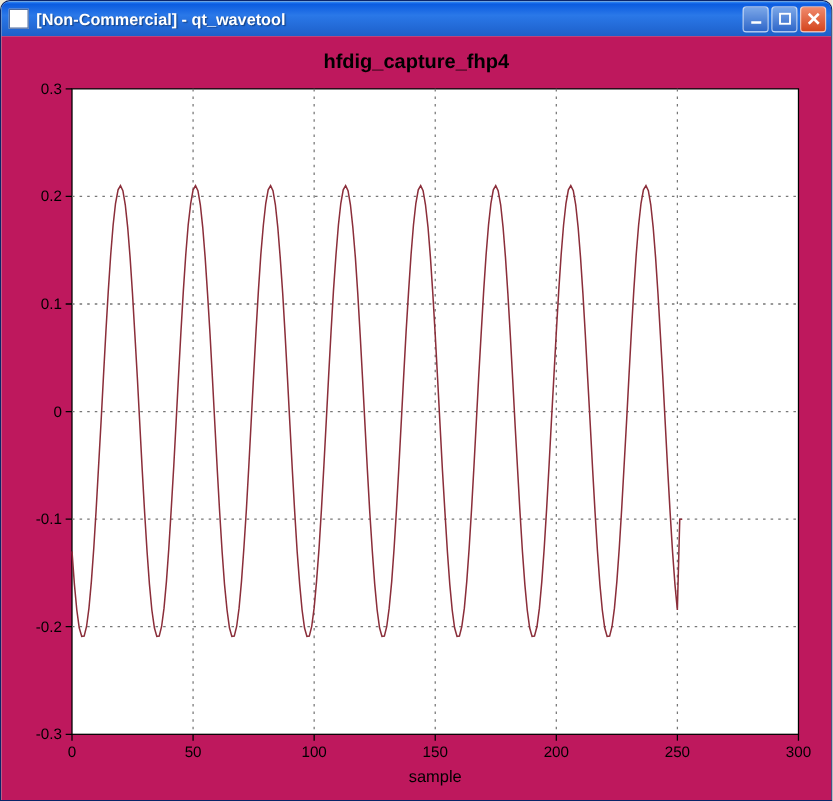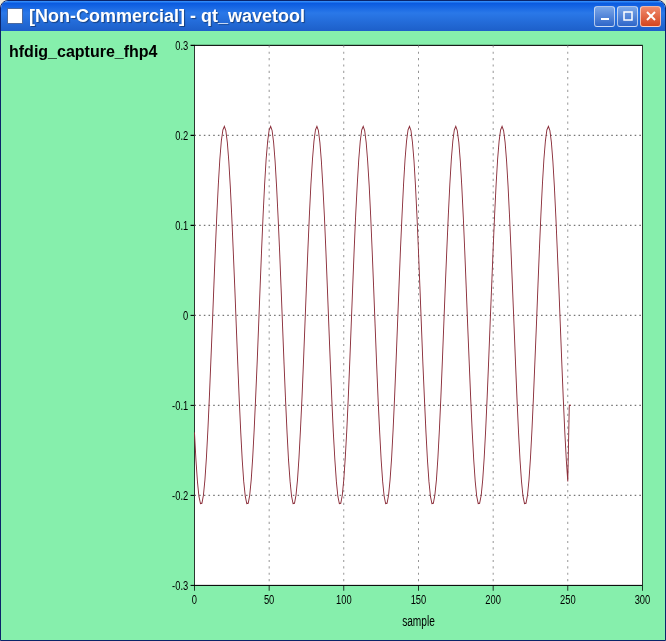--- a/index.html
+++ b/index.html
@@ -26,21 +26,21 @@
   }
 
   .titlebar {
     height: 30px;
     background: linear-gradient(to bottom,#3a95ff 0%,#0b5be0 8%,#2a78e8 40%,#1d5fc9 100%);
     display: flex;
     align-items: center;
     padding: 0 4px 0 6px;
     color: #fff;
     font-weight: bold;
-    font-size: 18px;
+    font-size: 13px;
     text-shadow: 1px 1px 1px rgba(0,0,0,0.4);
   }
   .titlebar .app-icon {
     width: 16px;
     height: 16px;
     background: #fff;
     margin-right: 6px;
     border: 1px solid #4b6aa0;
     box-sizing: border-box;
   }
@@ -59,25 +59,25 @@
   .win-btn.min, .win-btn.max {
     background: linear-gradient(to bottom,#7ba7e8,#2e66c9);
   }
   .win-btn.close {
     background: linear-gradient(to bottom,#f08a6d,#d4451e);
   }
   .win-btn svg { display:block; }
 
   .client {
     flex: 1;
-    background: #86efac;
+    background: #be185d;
     padding: 8px;
     box-sizing: border-box;
     display: flex;
-    flex-direction: row;
+    flex-direction: column;
   }
 
   .chart-title {
     text-align: center;
     font-size: 16px;
     font-weight: bold;
     color: #000;
     padding: 4px 0 6px 0;
     font-family: Arial, sans-serif;
   }

